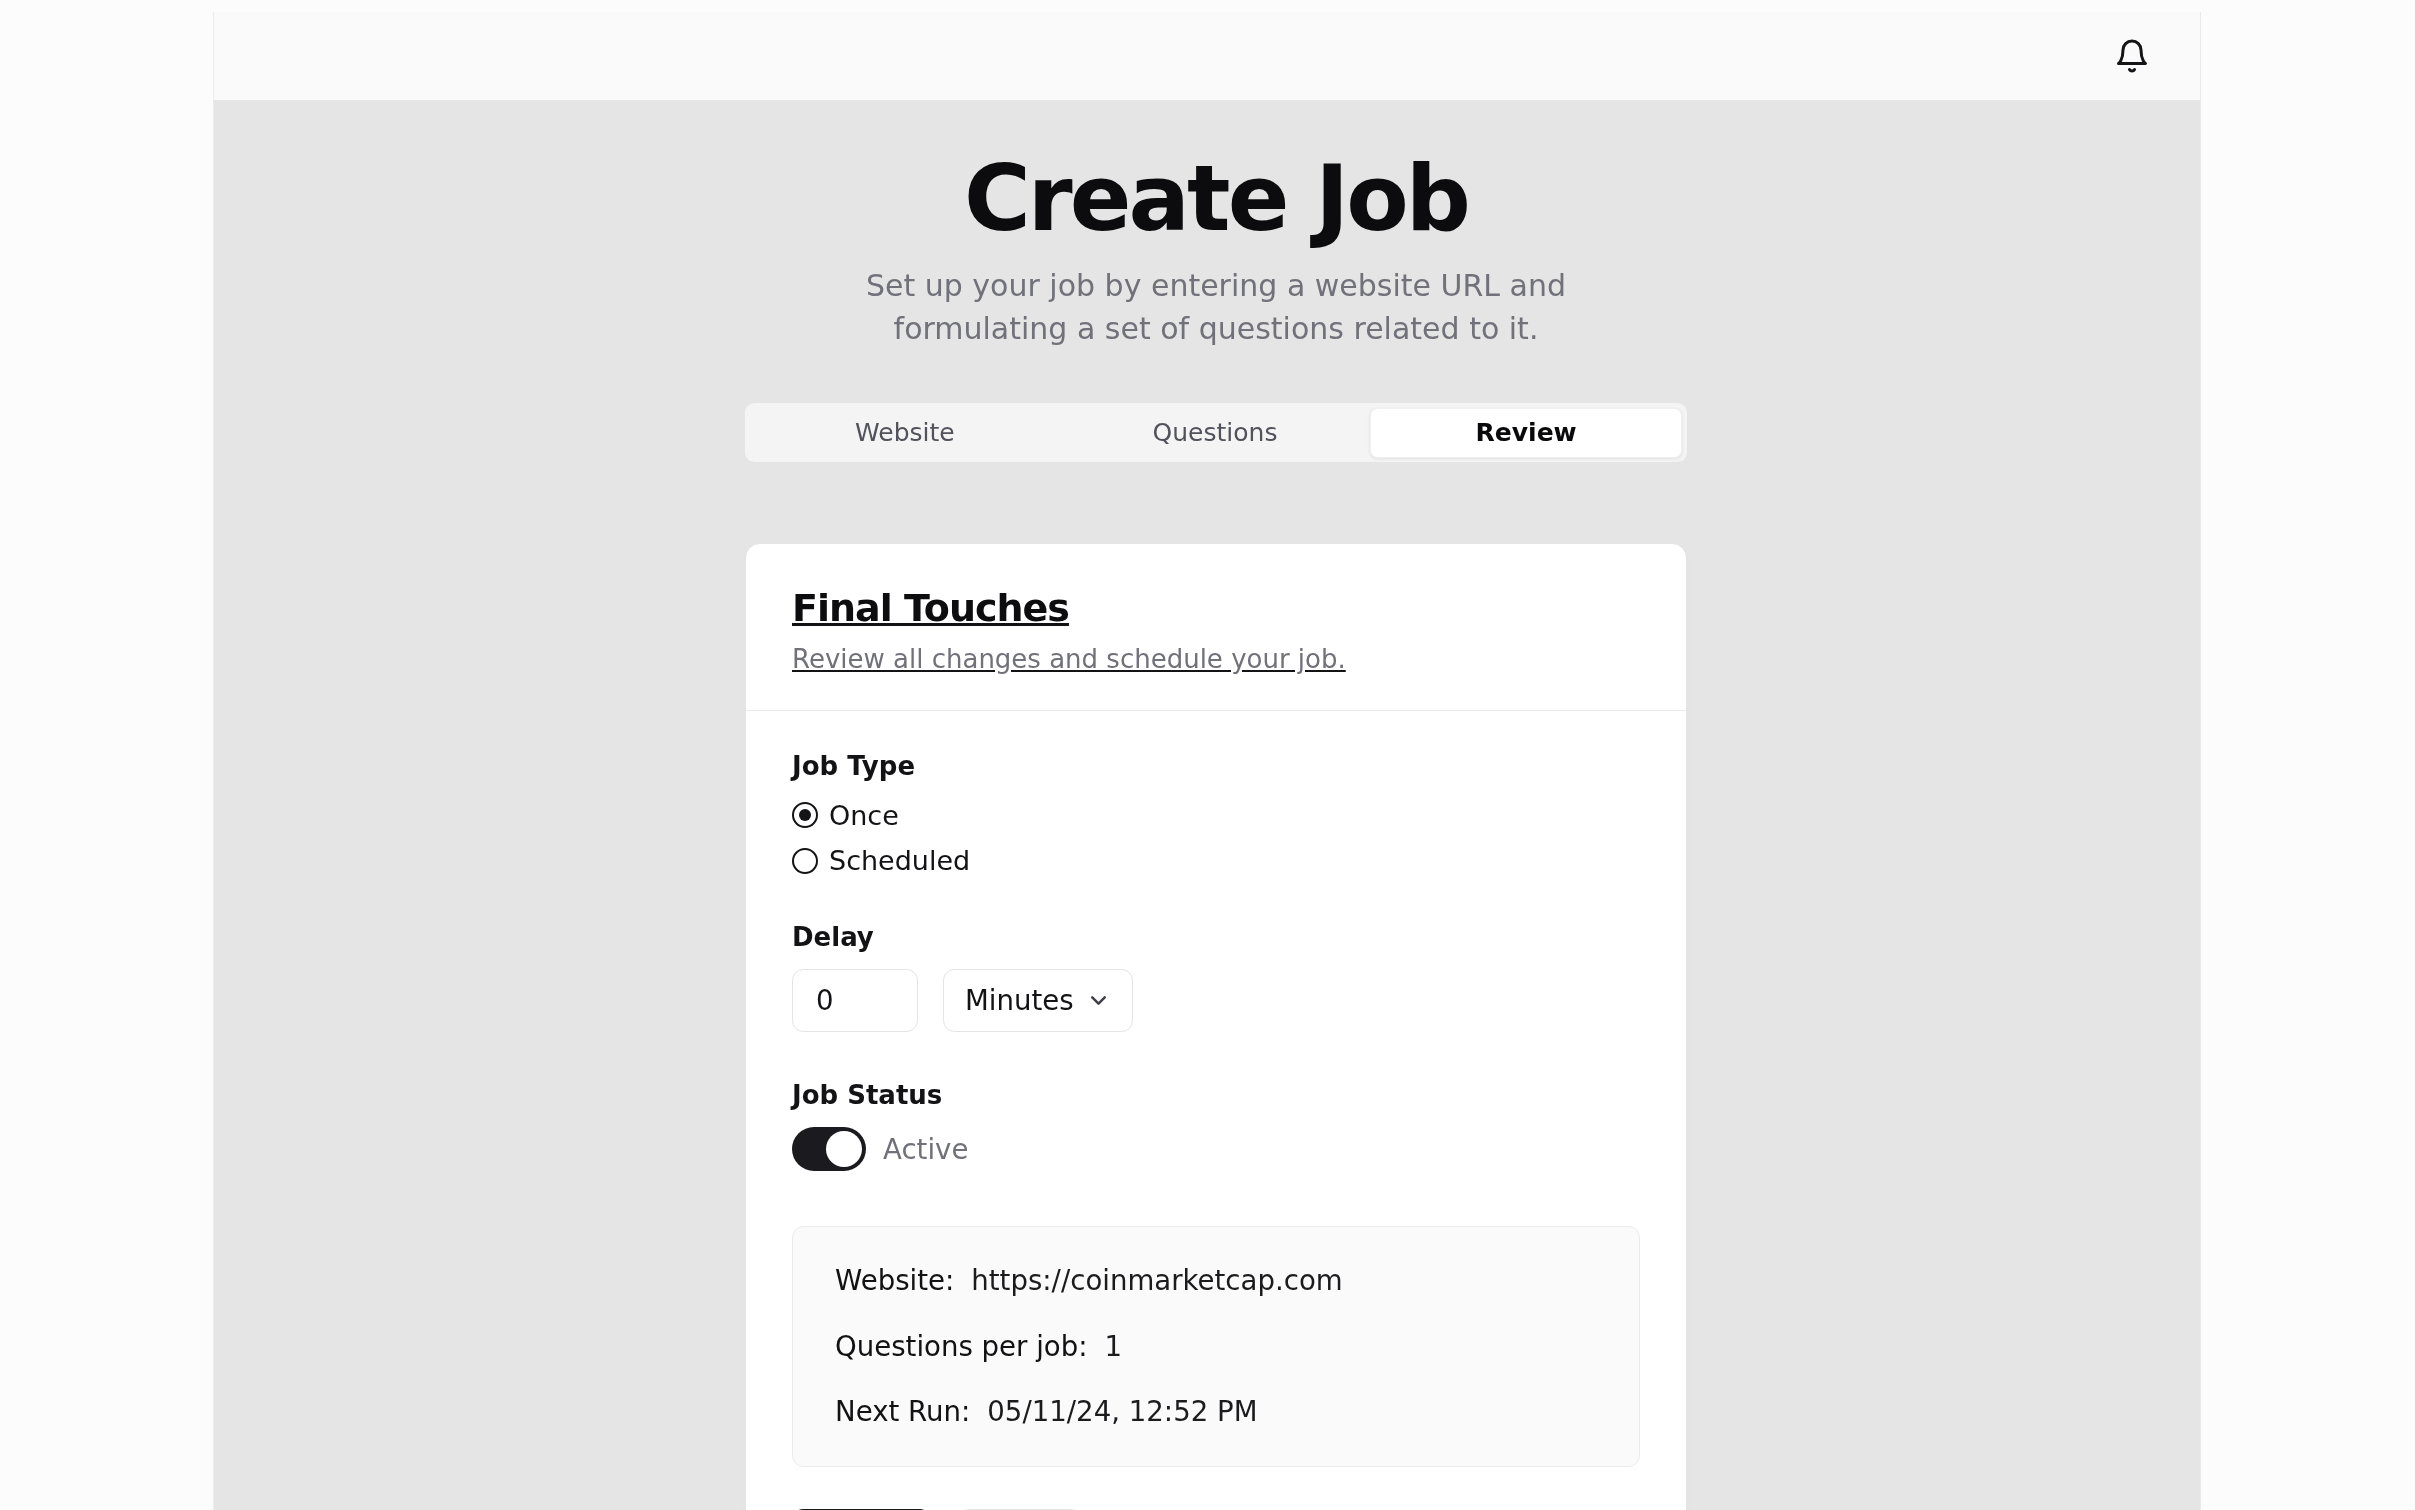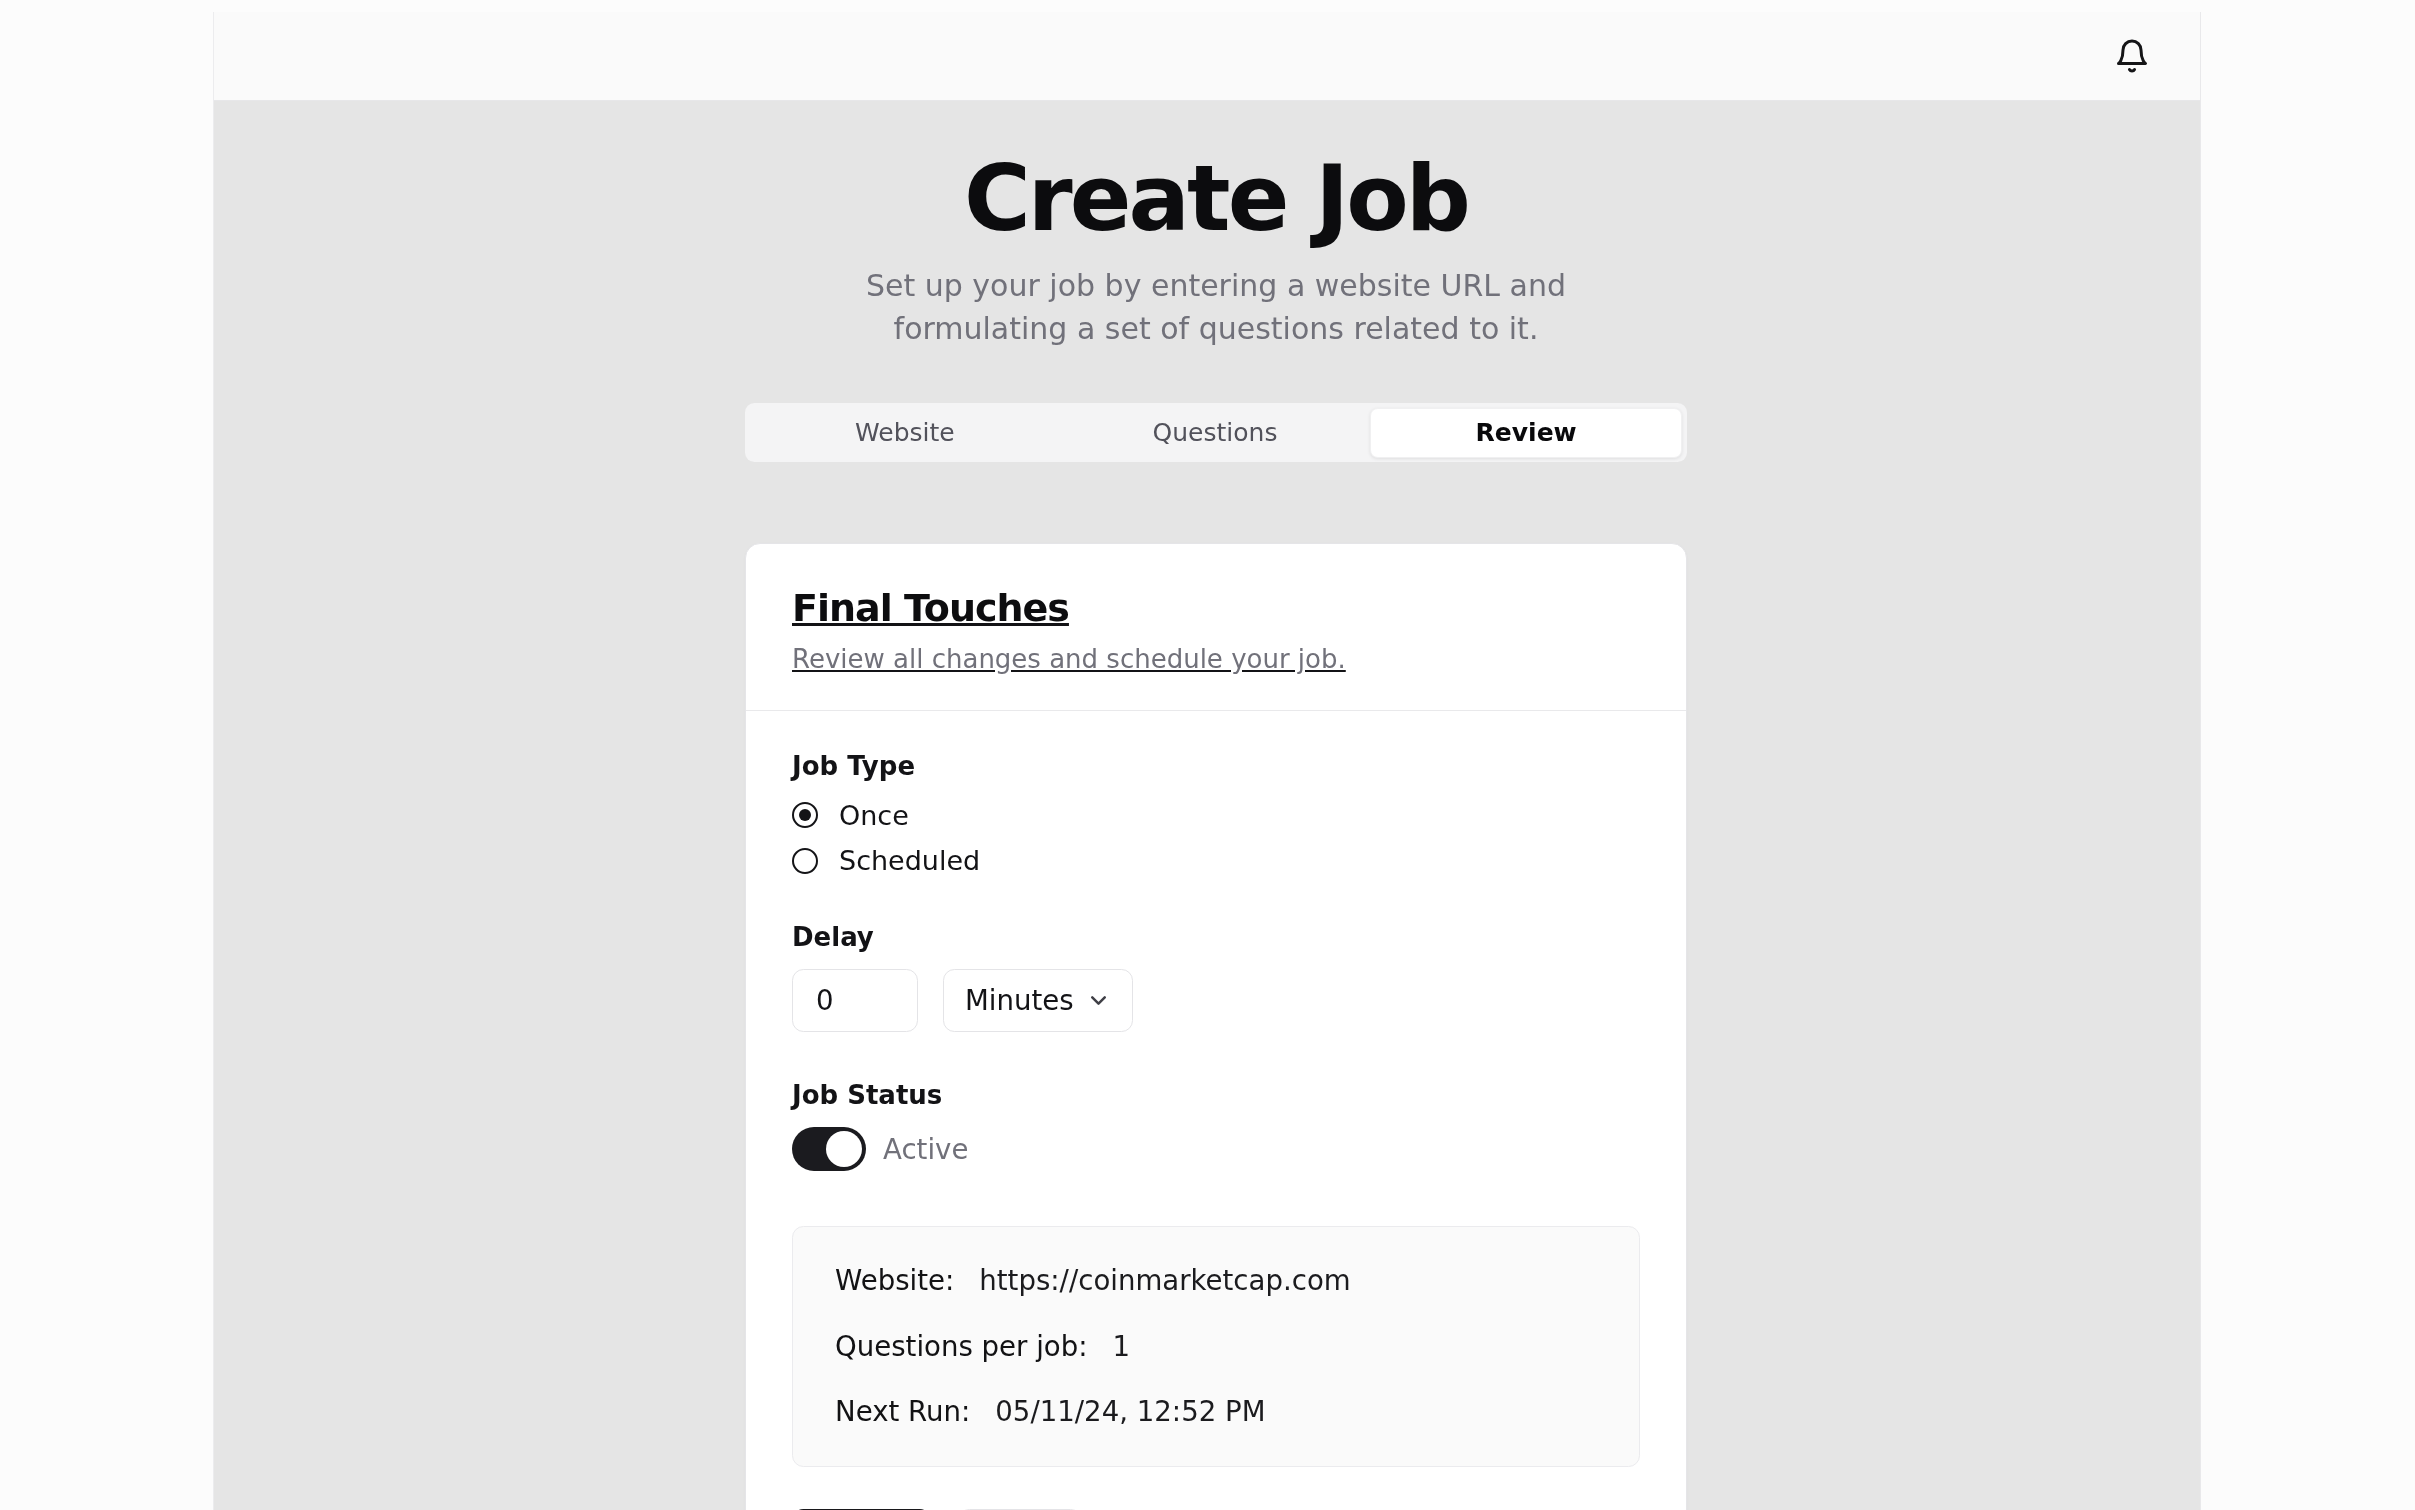--- a/index.html
+++ b/index.html
@@ -61,21 +61,21 @@
     border: 1.9px solid #e5e5e8;
     border-radius: 15px;
     box-shadow: 0 1px 2.9px rgba(0,0,0,0.03);
   }
   .card-header { padding: 42px 46px 36px; border-bottom: 1.9px solid #e9e9eb; text-decoration: underline; }
   .card-title { margin: 0; font-size: 38px; font-weight: 800; letter-spacing: -1px; color: #0d0d0f; }
   .card-subtitle { margin: 13.3px 0 0; font-size: 26px; color: #71717a; }
   .card-body { padding: 40px 46px 57px; }
   .field-label { font-size: 26px; font-weight: 700; color: #131316; }
   .radio-group { margin-top: 19px; display: flex; flex-direction: column; gap: 14.3px; }
-  .radio-row { display: flex; align-items: center; gap: 21px; font-size: 27px; cursor: pointer; }
+  .radio-row { display: flex; align-items: center; gap: 11px; font-size: 27px; cursor: pointer; }
   .radio-circle {
     width: 26px; height: 26px; border: 2.9px solid #141417; border-radius: 50%;
     display: flex; align-items: center; justify-content: center; flex: none;
     background: #fff;
   }
   .radio-circle.checked::after {
     content: ""; width: 12.4px; height: 12.4px; border-radius: 50%; background: #141417;
   }
   .section { margin-top: 46px; }
   .delay-row { margin-top: 17px; display: flex; gap: 25px; }
@@ -106,21 +106,21 @@
     margin-top: 55px;
     background: #fafafa;
     border: 1.9px solid #ebebee;
     border-radius: 11.4px;
     padding: 38px 42px;
     display: flex; flex-direction: column; gap: 34px;
     font-size: 27.6px;
   }
   .summary-line { line-height: 1.15; }
   .summary-label { font-weight: 400; color: #121214; }
-  .summary-value { margin-left: 25px; color: #1b1b1e; }
+  .summary-value { margin-left: 17px; color: #1b1b1e; }
   .actions { margin-top: 42px; display: flex; gap: 27px; }
   .btn {
     height: 61px; border-radius: 11.4px; font-size: 27px; font-weight: 600;
     display: flex; align-items: center; justify-content: center;
     cursor: pointer; font-family: inherit;
   }
   .btn-primary { width: 139px; background: #18181b; color: #ffffff; border: none; }
   .btn-secondary { width: 124px; background: #ffffff; color: #131316; border: 1.9px solid #e4e4e7; }
 </style>
 </head>

